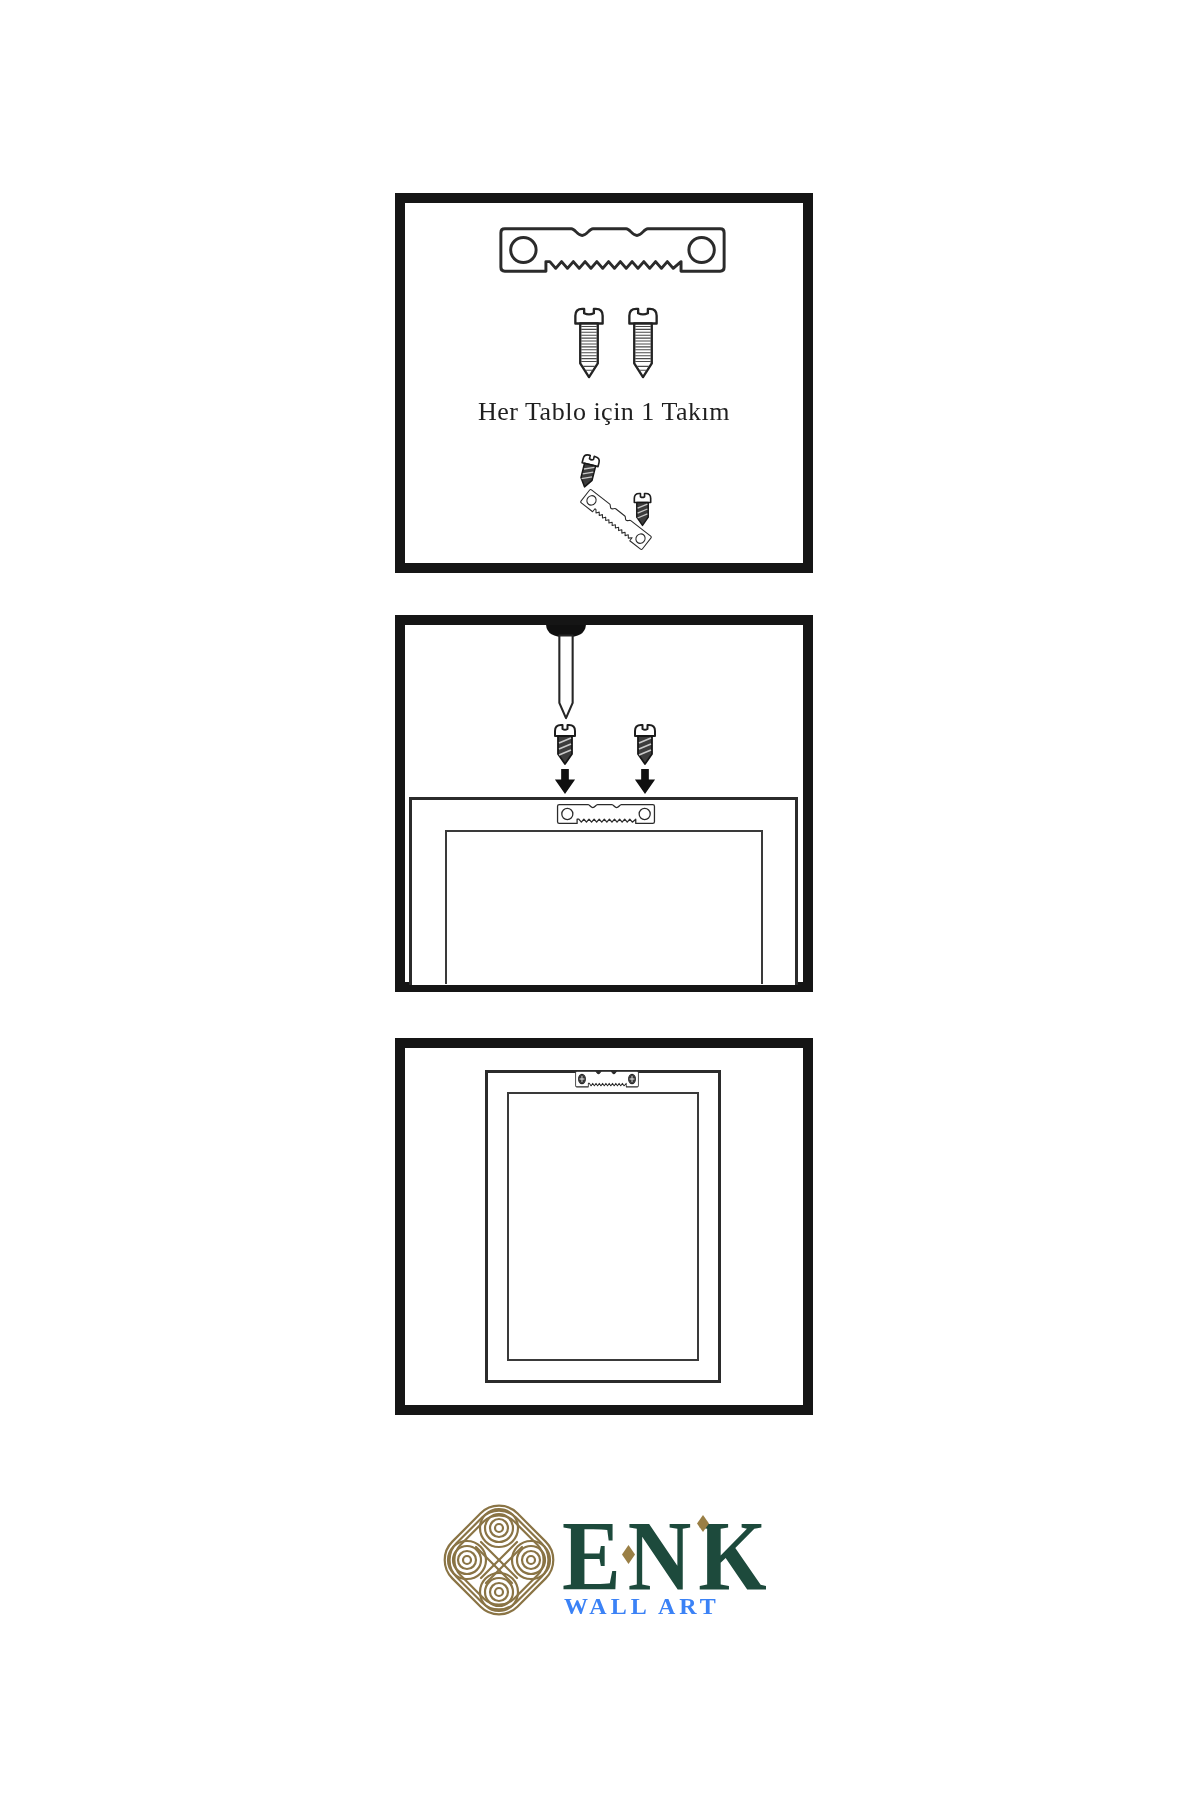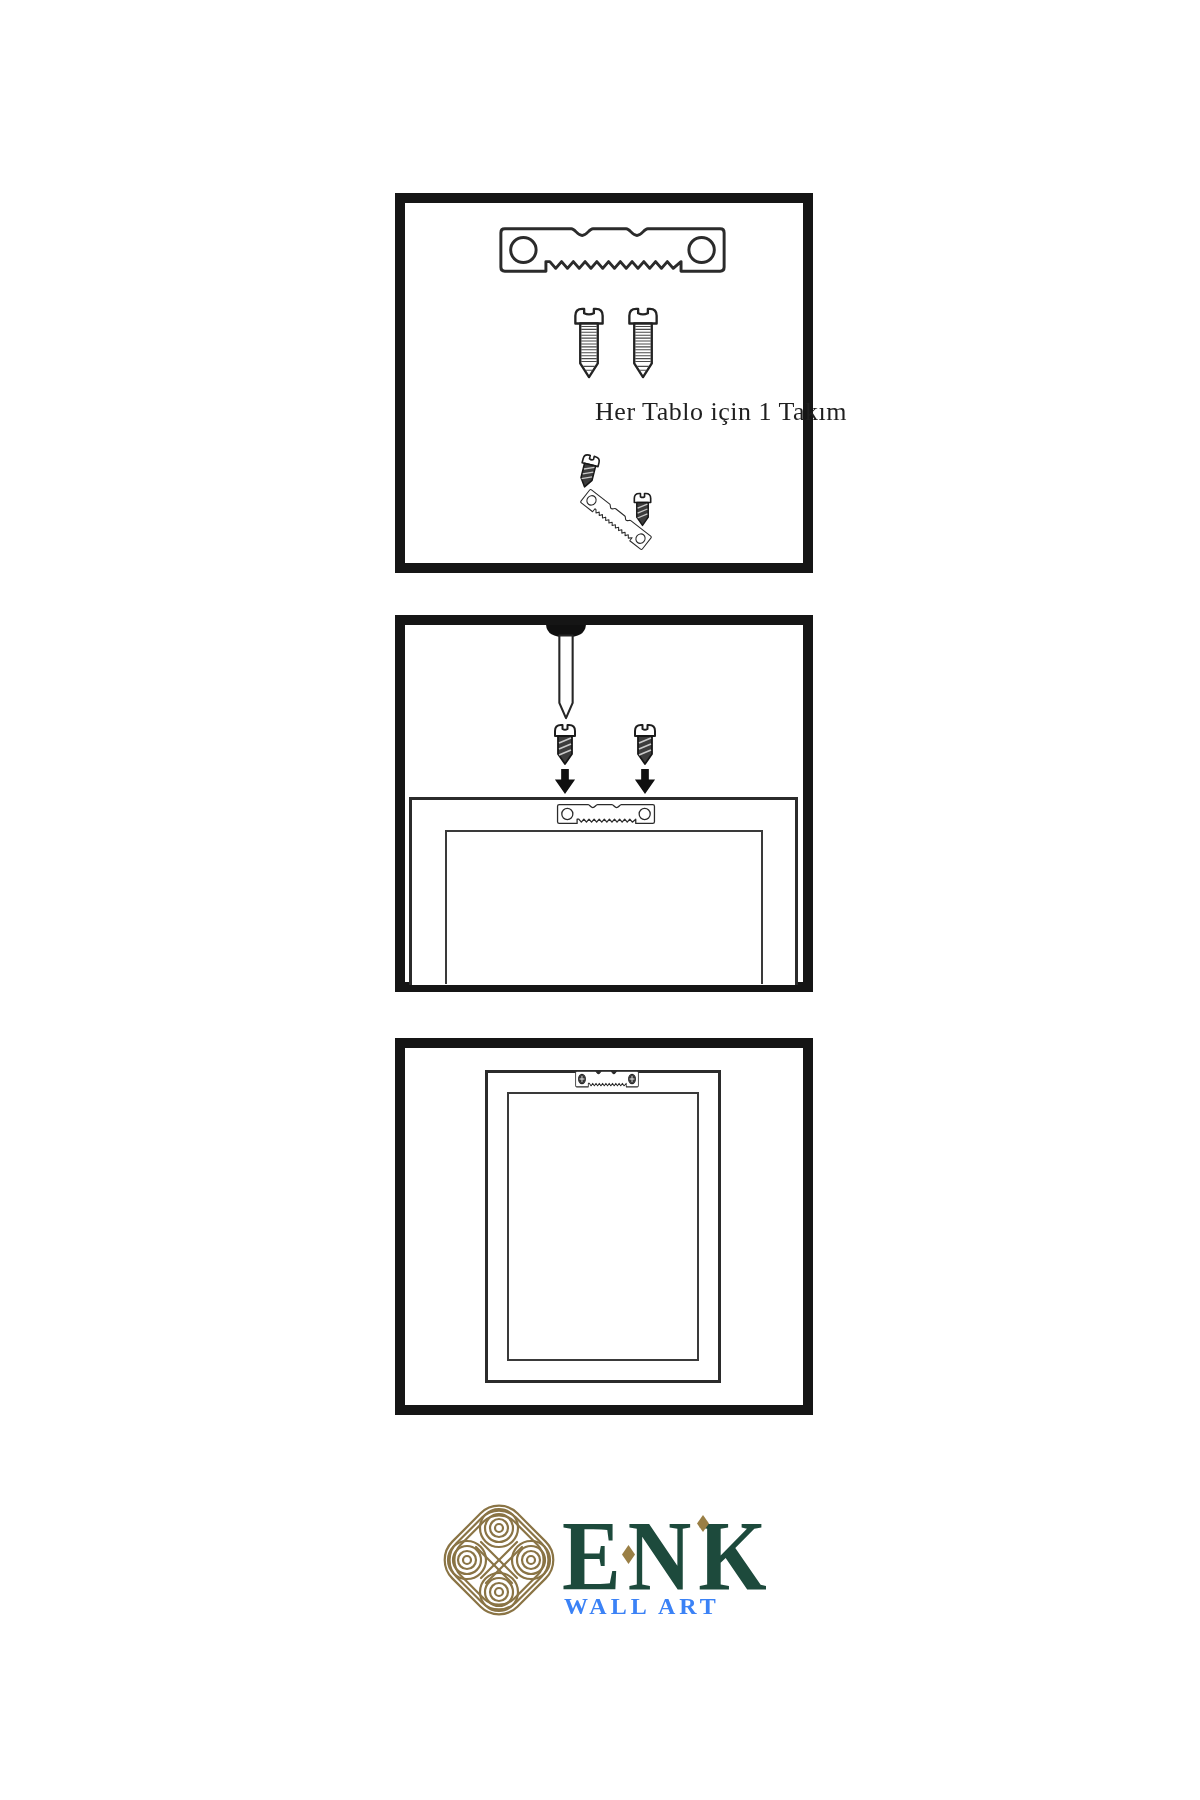--- a/index.html
+++ b/index.html
@@ -2,22 +2,22 @@
 <html><head>
 <meta charset="utf-8">
 <style>
   html,body{margin:0;padding:0;background:#ffffff;}
   #page{position:relative;width:1200px;height:1800px;background:#ffffff;overflow:hidden;
         font-family:"Liberation Serif",serif;}
   .panel{position:absolute;left:395px;width:398px;background:#ffffff;
          border:10px solid #151515;}
   .abs{position:absolute;}
   svg{display:block;overflow:visible;}
-  .caption{position:absolute;left:0;top:194px;width:100%;text-align:right;
-           font-size:26px;letter-spacing:.5px;color:#1f1f1f;font-weight:400;margin-left:44px;}
+  .caption{position:absolute;left:0;top:194px;width:100%;text-align:center;
+           font-size:26px;letter-spacing:.5px;color:#1f1f1f;font-weight:400;}
   
   .frame-open{position:absolute;border-style:solid;border-color:#2b2b2b;border-bottom:none;background:#fff;}
   .frame-closed{position:absolute;border:3px solid #2b2b2b;background:#fff;}
   .frame-closed-inner{position:absolute;border:2px solid #3a3a3a;background:#fff;}
   
   .brand{position:absolute;left:562px;top:1506px;font-weight:700;font-size:100px;line-height:1;
          letter-spacing:8px;color:#1d4a3c;transform:scaleX(.88);transform-origin:left top;}
   .tagline{position:absolute;left:564px;top:1594px;font-weight:700;font-size:24px;line-height:1;
            letter-spacing:4px;color:#3b82f6;}
   .diamond{position:absolute;background:#9a7f45;

